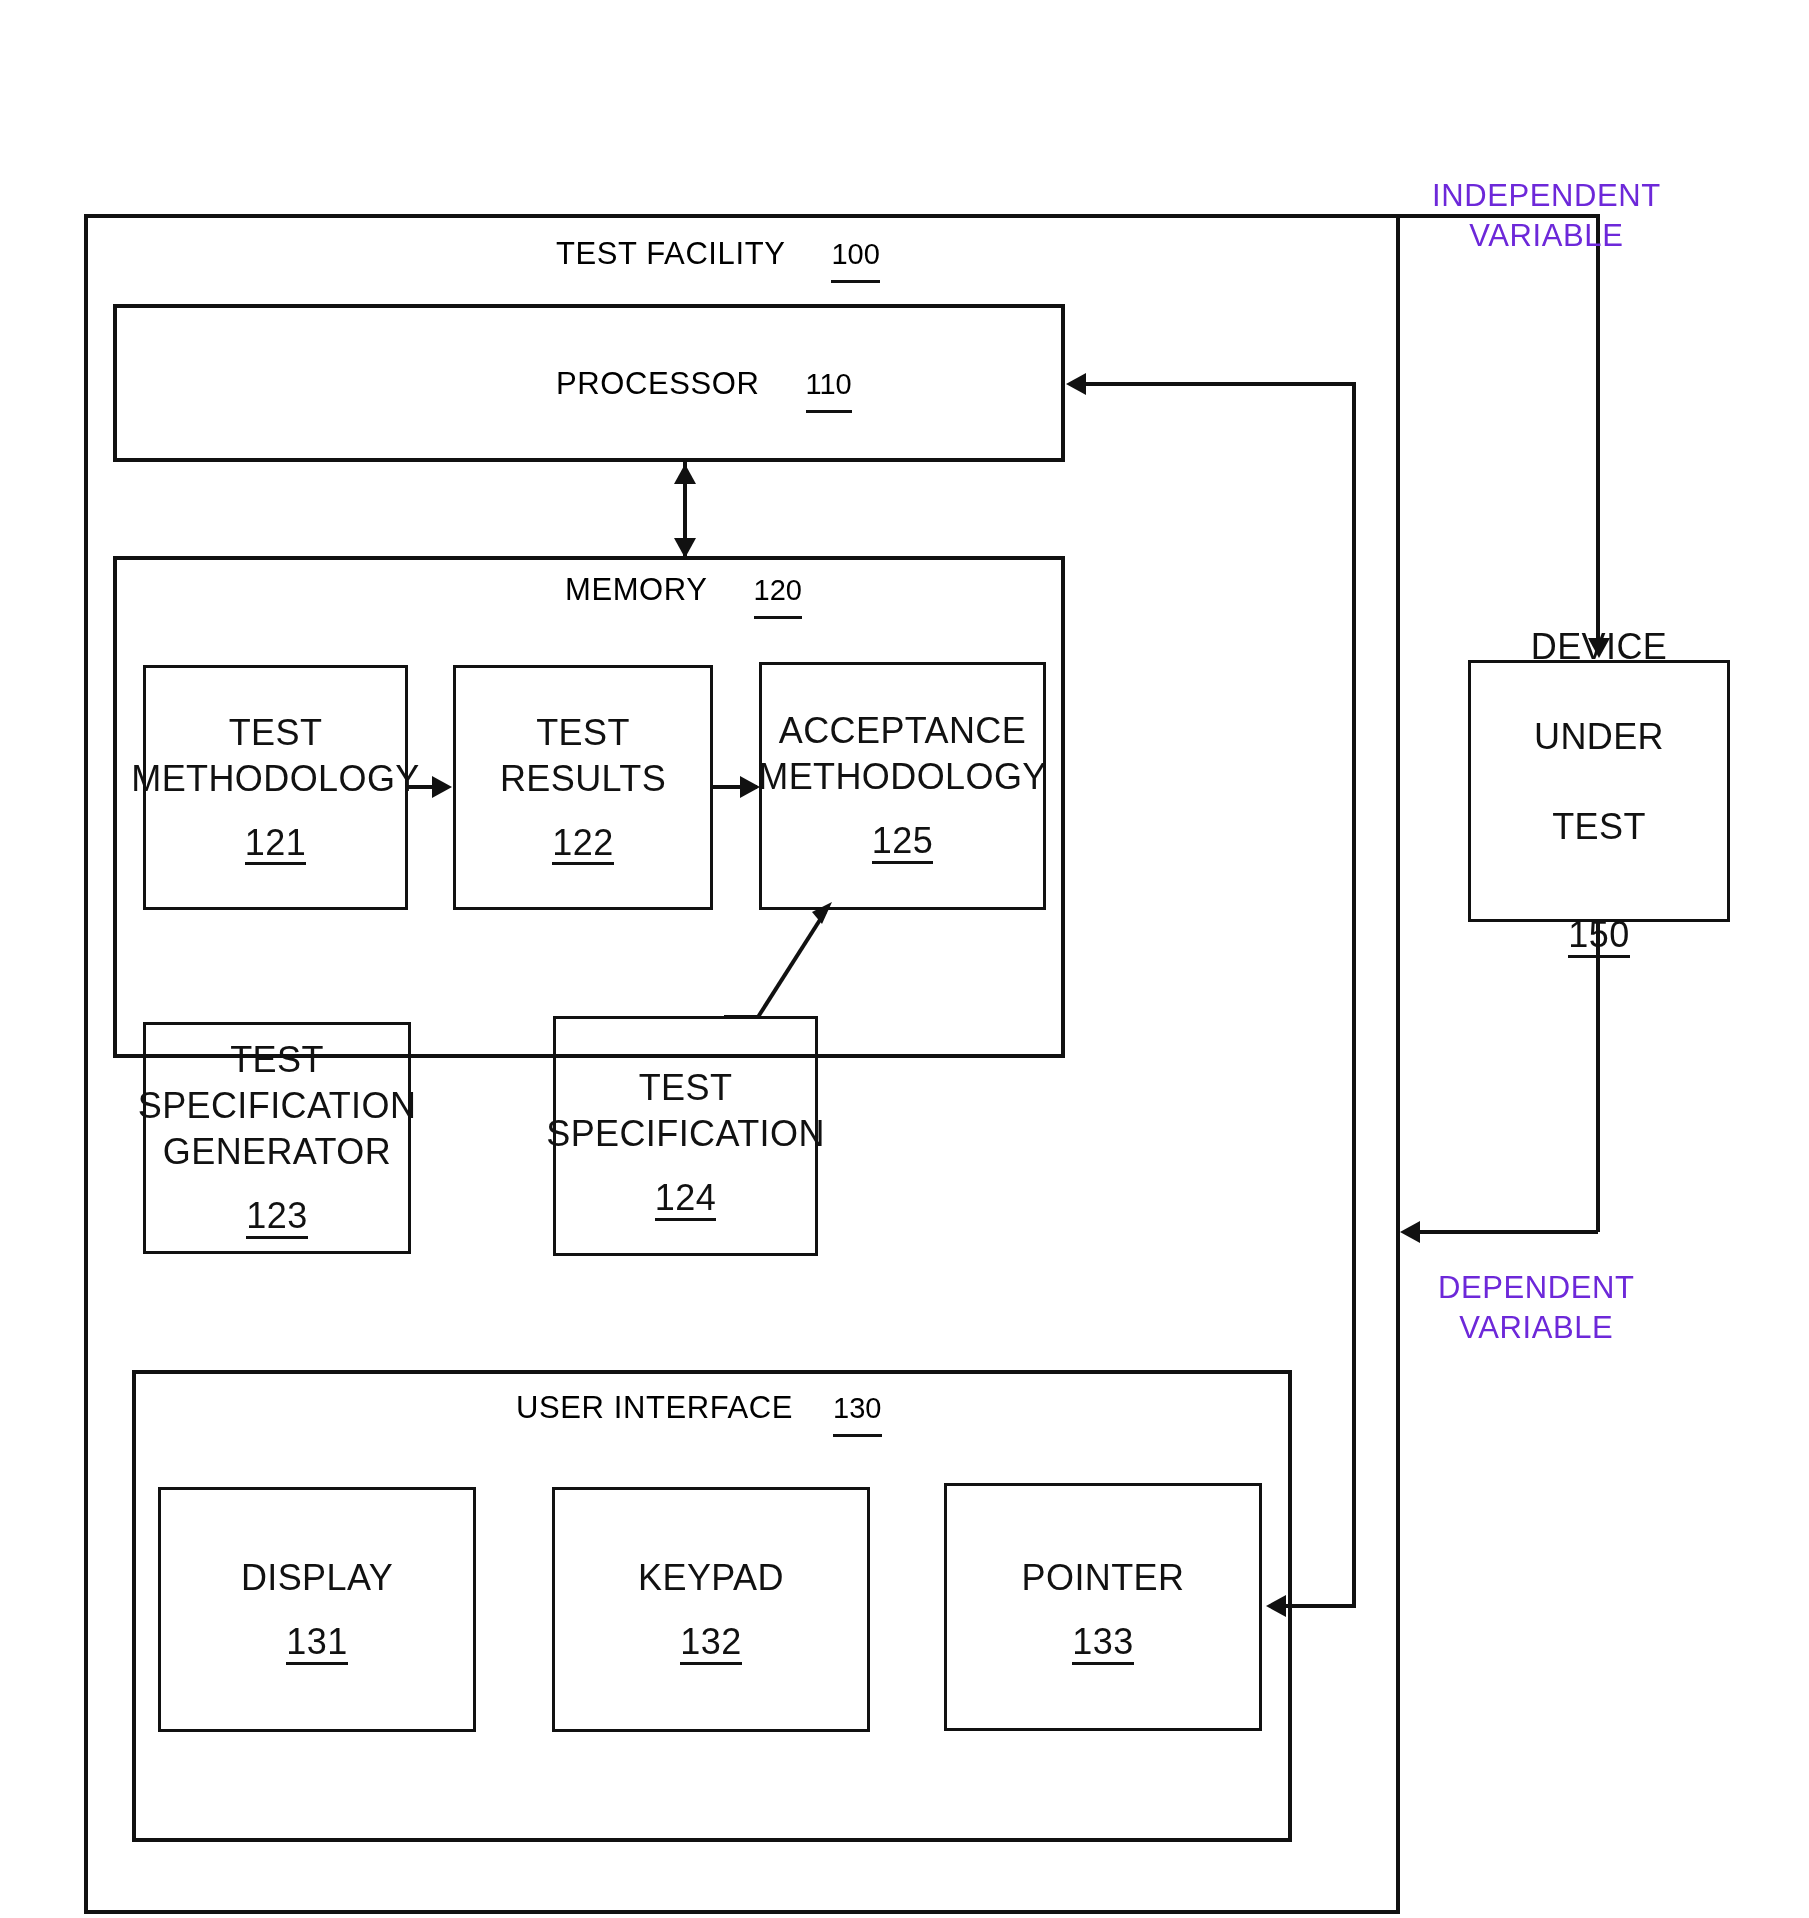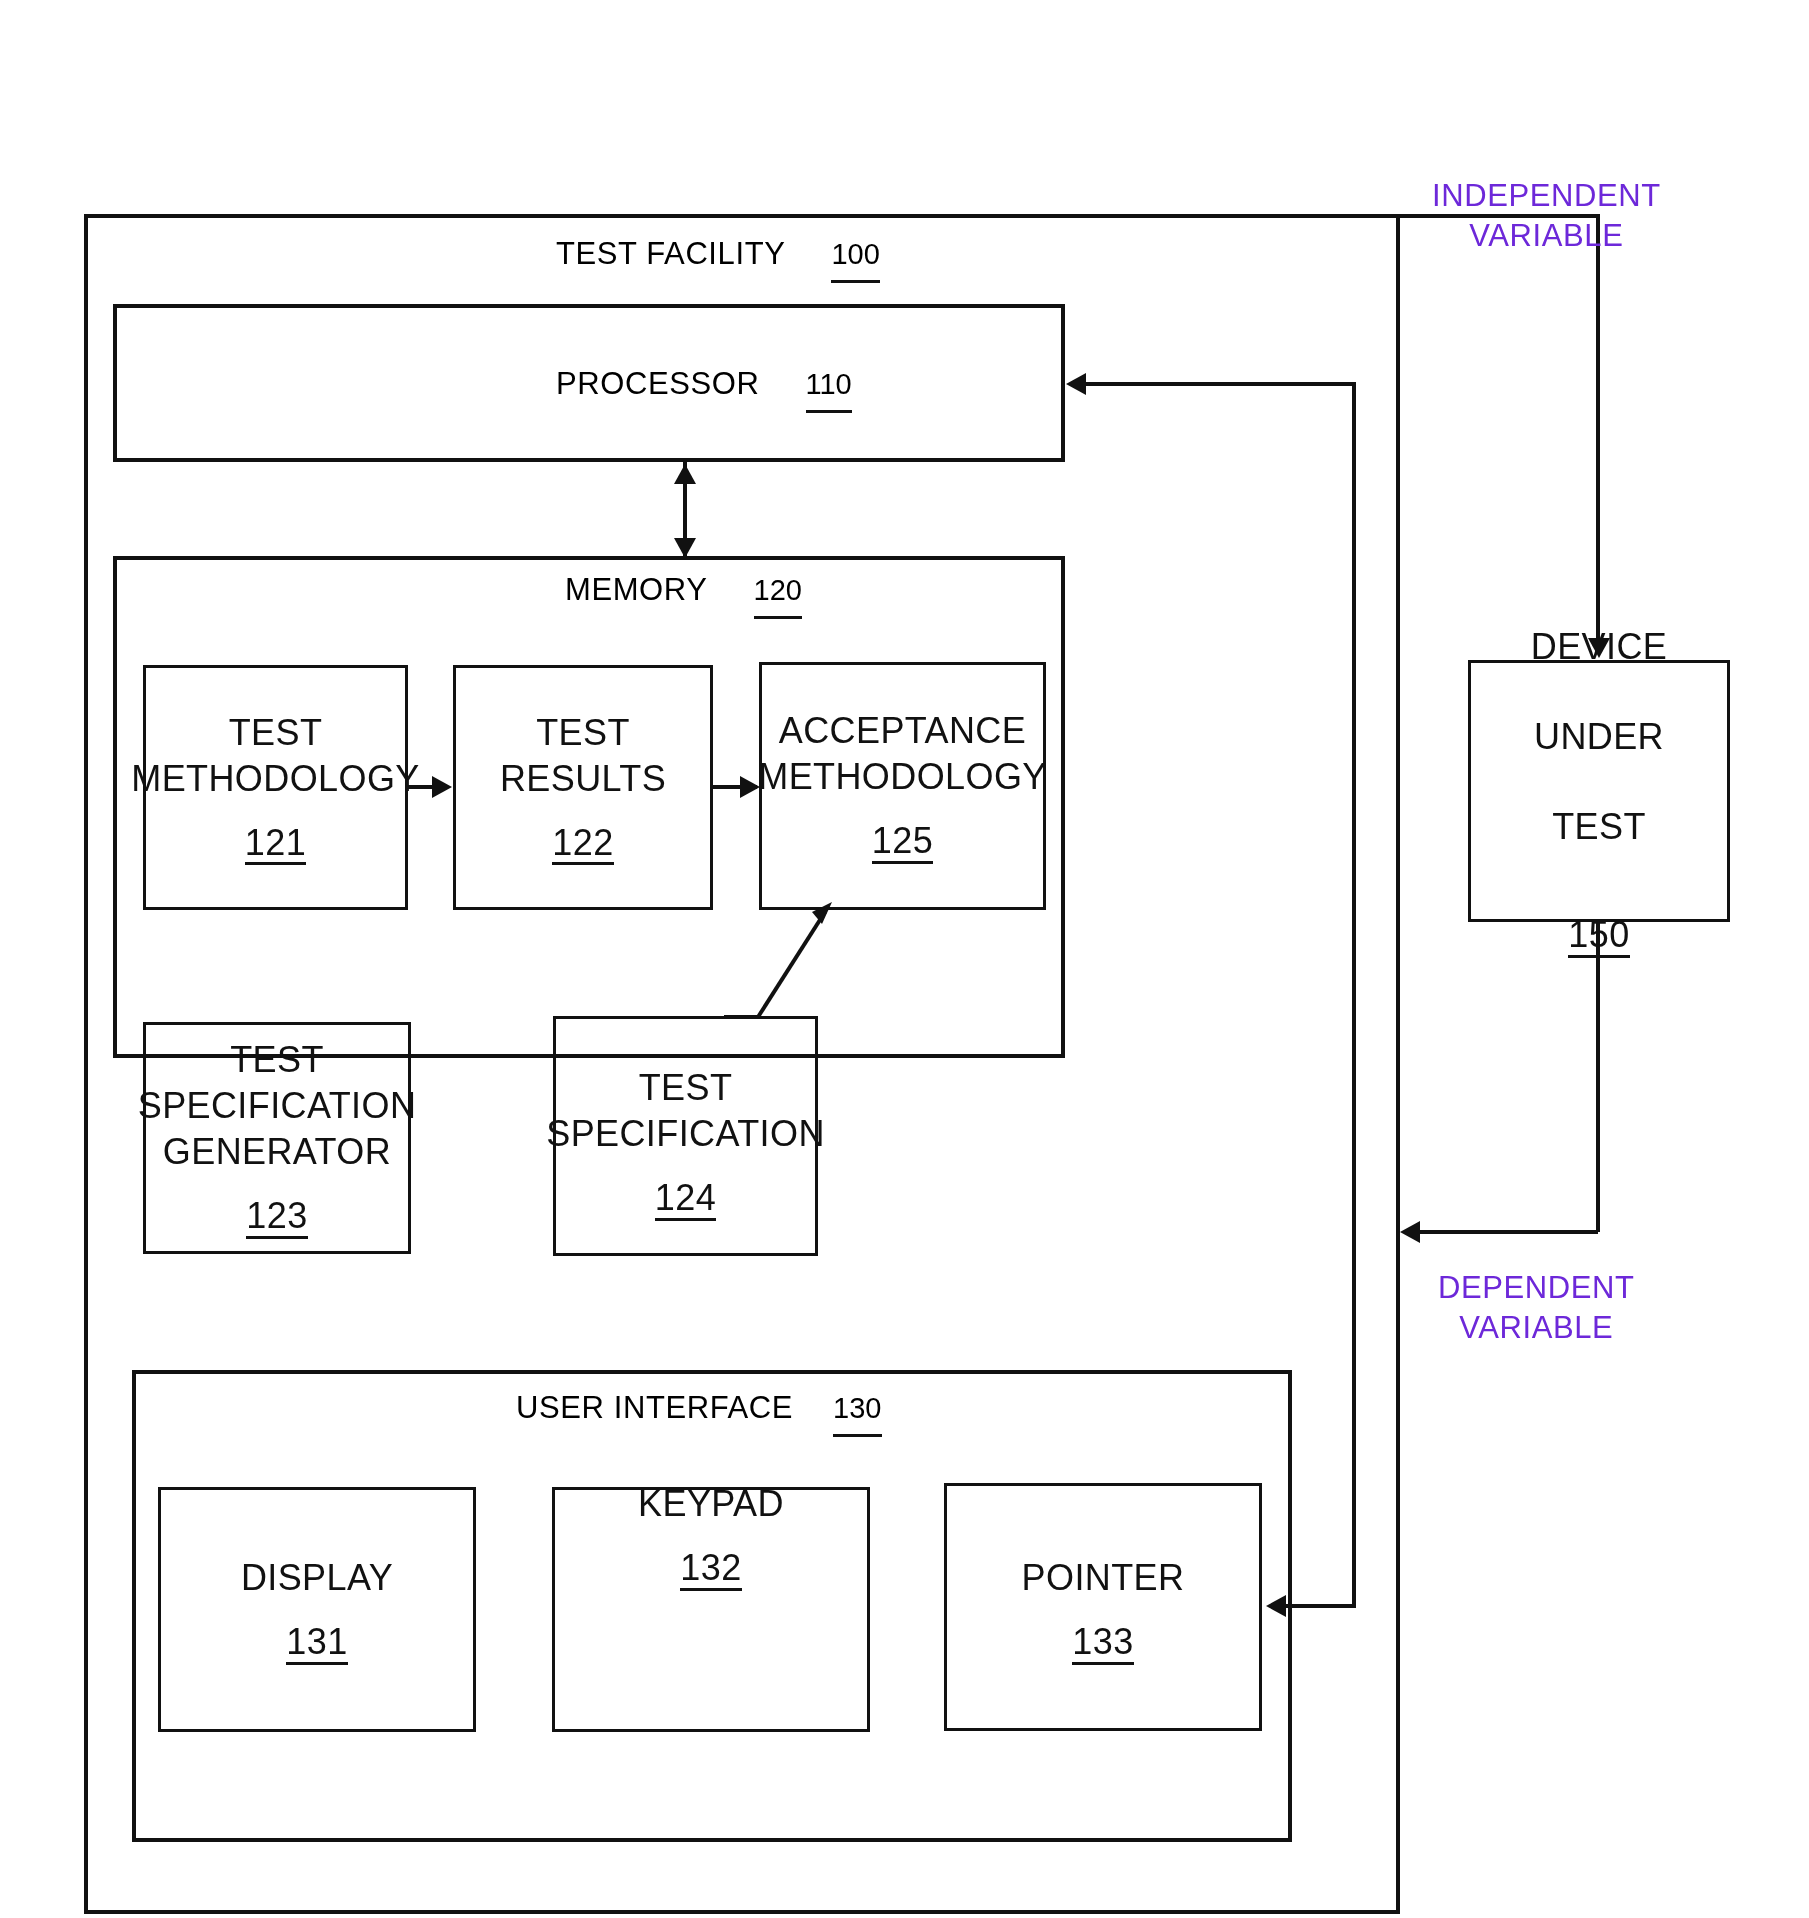--- a/index.html
+++ b/index.html
@@ -197,21 +197,21 @@
     <span class="n">130</span>
   </div>
 
   <div class="box thin" style="left:158px; top:1487px; width:318px; height:245px;"></div>
   <div class="boxtext" style="left:158px; top:1510px; width:318px; height:200px;">
     <div>DISPLAY</div>
     <div class="num">131</div>
   </div>
 
   <div class="box thin" style="left:552px; top:1487px; width:318px; height:245px;"></div>
-  <div class="boxtext" style="left:552px; top:1436px; width:318px; height:200px;">
+  <div class="boxtext" style="left:552px; top:1510px; width:318px; height:200px;">
     <div>KEYPAD</div>
     <div class="num">132</div>
   </div>
 
   <div class="box thin" style="left:944px; top:1483px; width:318px; height:248px;"></div>
   <div class="boxtext" style="left:944px; top:1510px; width:318px; height:200px;">
     <div>POINTER</div>
     <div class="num">133</div>
   </div>
 

